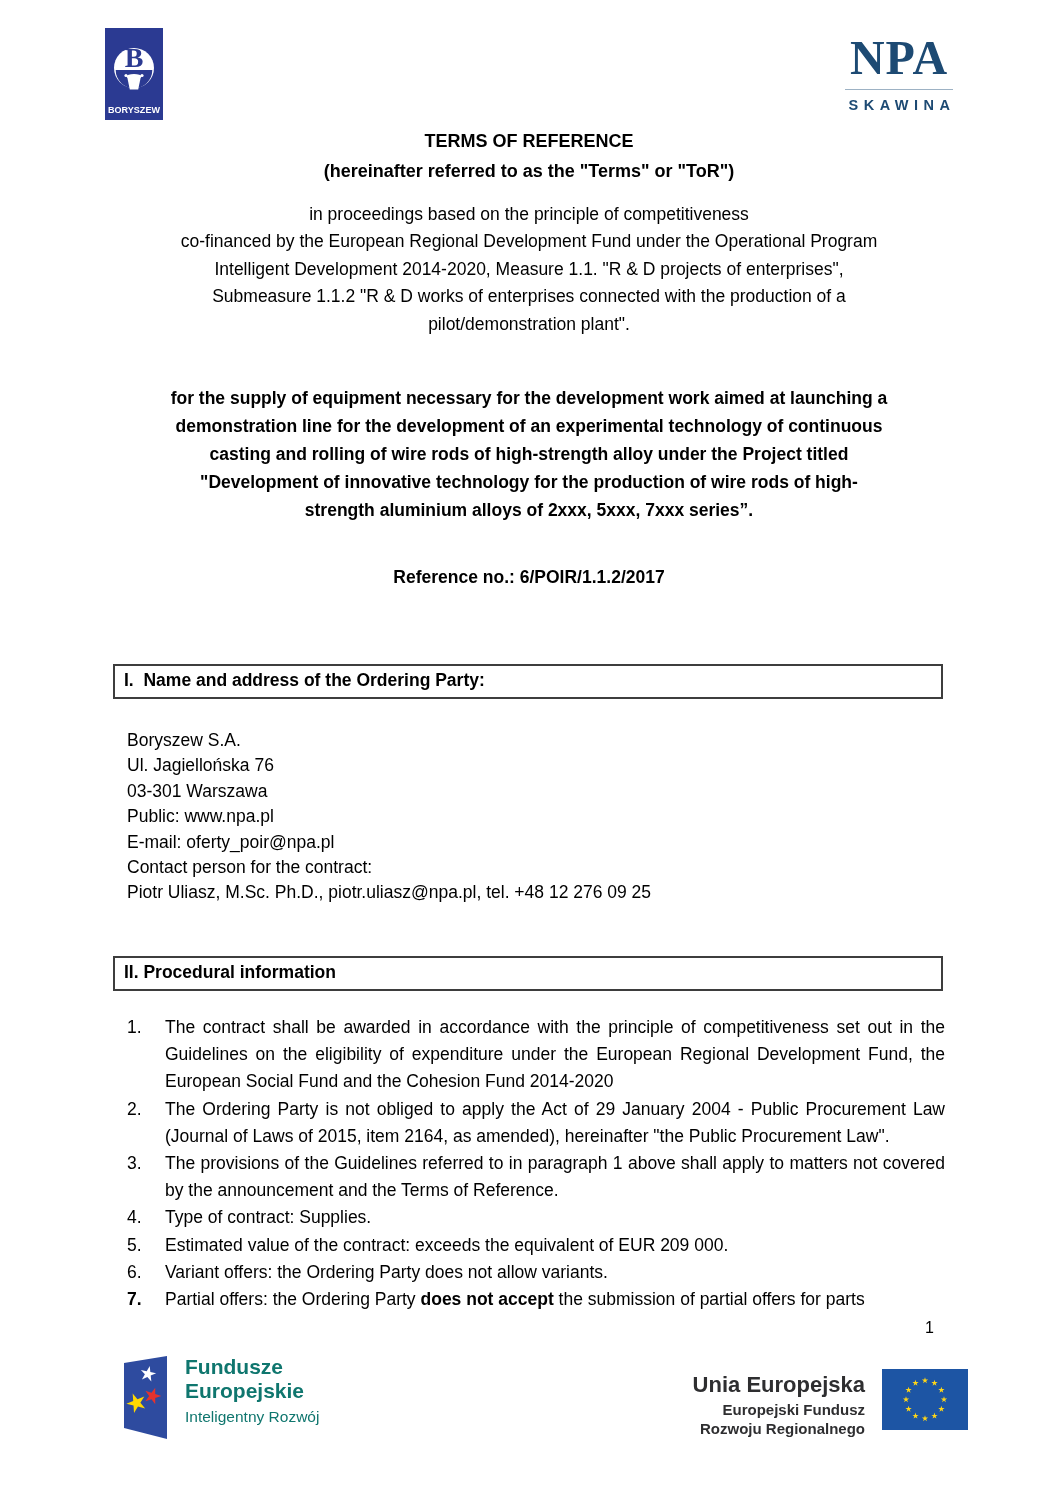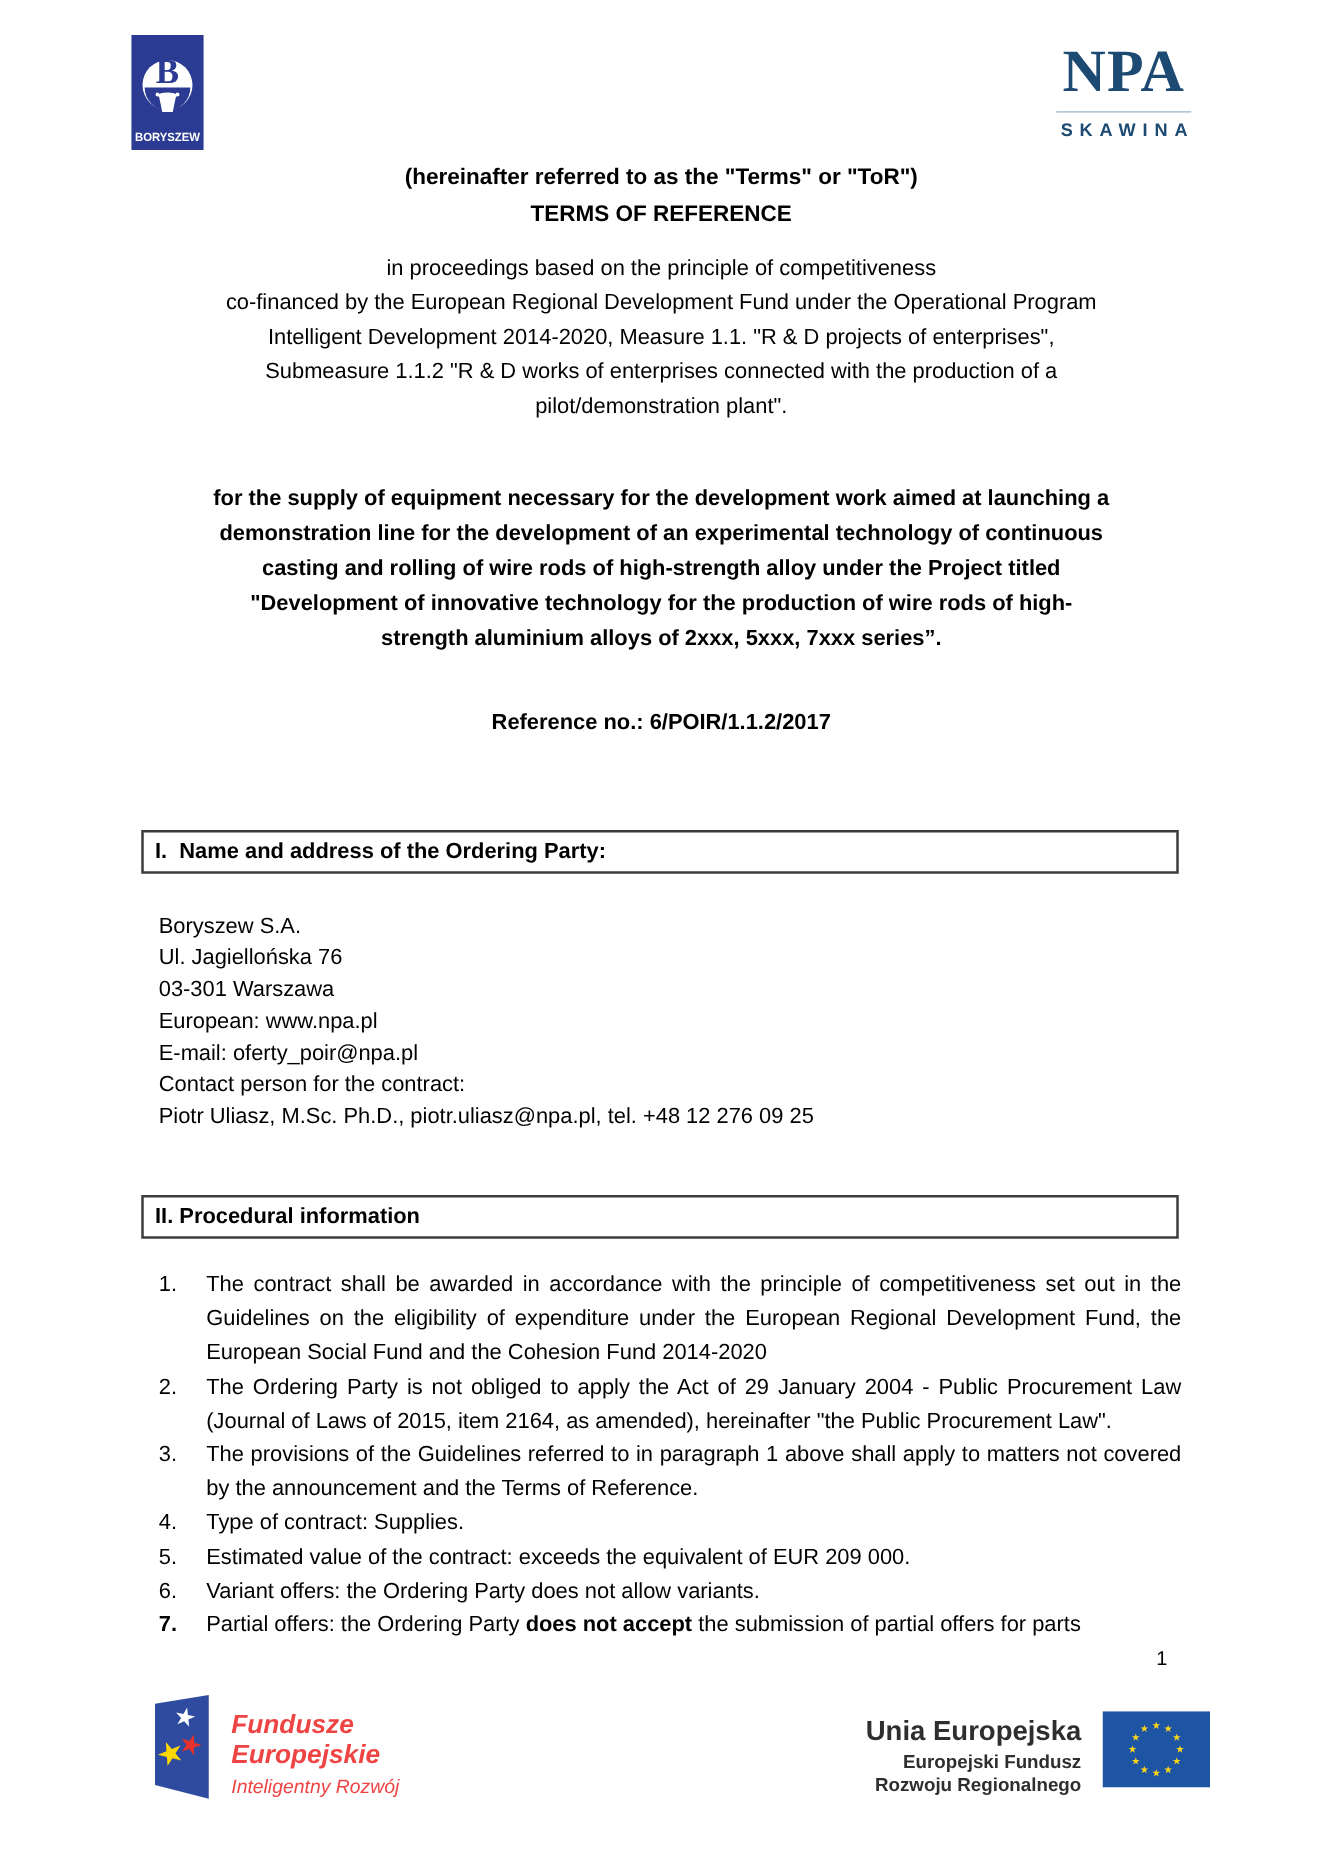--- a/index.html
+++ b/index.html
@@ -63,21 +63,21 @@
   .proc-item { display:flex; }
   .proc-num { width:38px; flex:none; }
   .proc-num.bold { font-weight:bold; }
   .proc-text { flex:1; text-align:justify; }
   .b { font-weight:bold; }
 
   .page-number { position:absolute; top:1319px; right:124px; font-size:16px; }
 
   
   .footer-left { position:absolute; left:121px; top:1355px; display:flex; }
-  .fe-text { margin-left:17px; margin-top:13px; color:#ef4444;font-style:italic; }
+  .fe-text { margin-left:17px; margin-top:0; color:#0f766e; }
   .fe-title { font-size:21px; font-weight:bold; line-height:24px; }
   .fe-sub { font-size:15.5px; margin-top:5px; }
 
   .footer-right { position:absolute; right:90px; top:1369px; display:flex; align-items:flex-start; }
   .eu-text { text-align:right; color:#2e2e30; margin-right:17px; margin-top:3px; }
   .eu-title { font-size:22px; font-weight:bold; line-height:25px; }
   .eu-sub { font-size:15px; font-weight:bold; line-height:19px; margin-top:3px; }
 </style>
 </head>
 <body>
@@ -98,22 +98,22 @@
     </svg>
   </div>
 
   <div class="npa-logo">
     <div class="npa-name">NPA</div>
     <hr class="npa-rule">
     <div class="npa-sub">SKAWINA</div>
   </div>
 
   <div class="doc-title">
+    <div>TERMS OF REFERENCE</div>
     <div>(hereinafter referred to as the "Terms" or "ToR")</div>
-    <div>TERMS OF REFERENCE</div>
   </div>
 
   <div class="intro-par">
     <div>in proceedings based on the principle of competitiveness</div>
     <div>co-financed by the European Regional Development Fund under the Operational Program</div>
     <div>Intelligent Development 2014-2020, Measure 1.1. "R &amp; D projects of enterprises",</div>
     <div>Submeasure 1.1.2 "R &amp; D works of enterprises connected with the production of a</div>
     <div>pilot/demonstration plant".</div>
   </div>
 
@@ -126,21 +126,21 @@
   </div>
 
   <div class="reference-line">Reference no.: 6/POIR/1.1.2/2017</div>
 
   <div class="section-box sec1">I.  Name and address of the Ordering Party:</div>
 
   <div class="address-block">
     <div>Boryszew S.A.</div>
     <div>Ul. Jagiellońska 76</div>
     <div>03-301 Warszawa</div>
-    <div>European: www.npa.pl</div>
+    <div>Public: www.npa.pl</div>
     <div>E-mail: oferty_poir@npa.pl</div>
     <div>Contact person for the contract:</div>
     <div>Piotr Uliasz, M.Sc. Ph.D., piotr.uliasz@npa.pl, tel. +48 12 276 09 25</div>
   </div>
 
   <div class="section-box sec2">II. Procedural information</div>
 
   <div class="proc-list">
     <div class="proc-item">
       <span class="proc-num">1.</span>

